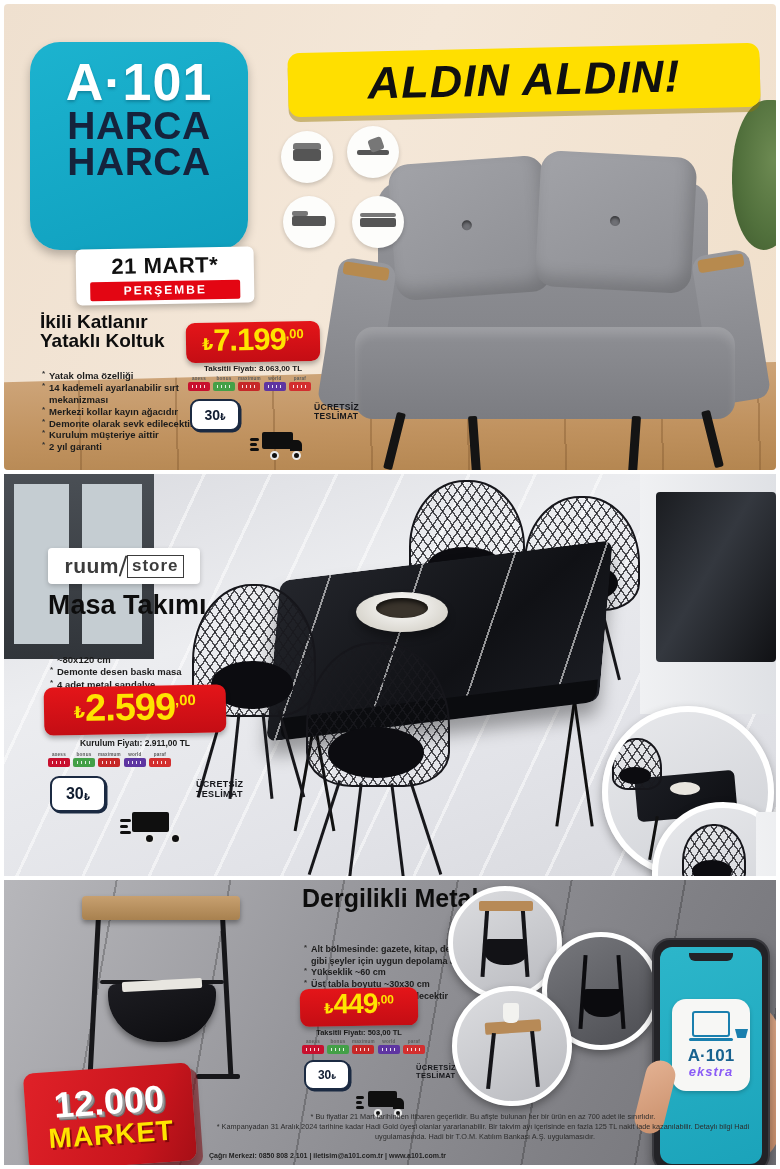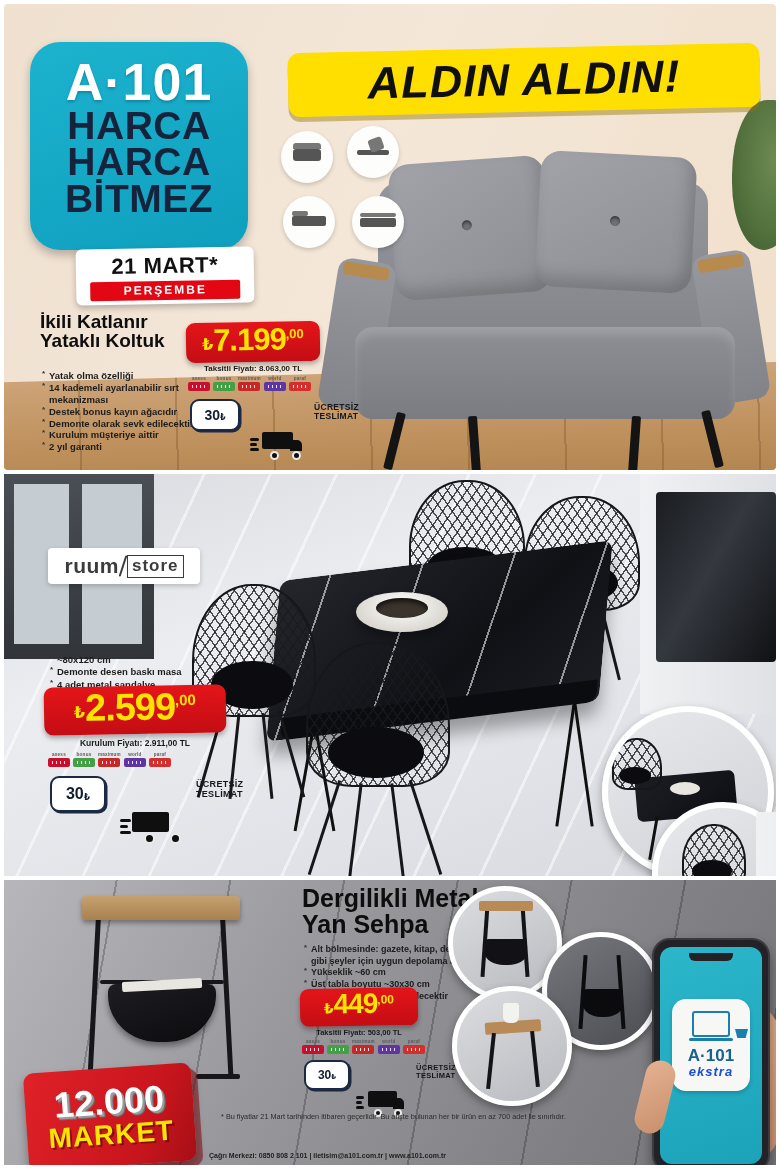--- a/index.html
+++ b/index.html
@@ -137,37 +137,37 @@
         box-shadow:0 6px 12px rgba(0,0,0,.4);border:2px solid #3a3a3f;}
   #phone .screen{position:absolute;inset:7px 6px;background:linear-gradient(160deg,#2cb6ca,#1ba3ba);border-radius:12px;overflow:hidden;}
   #phone .notch{position:absolute;left:50%;top:6px;transform:translateX(-50%);width:44px;height:8px;background:#232327;border-radius:0 0 6px 6px;}
   #appIcon{position:absolute;left:50%;top:52px;transform:translateX(-50%);width:78px;height:92px;background:#f7f7f5;border-radius:14px;
         display:flex;flex-direction:column;align-items:center;box-shadow:0 2px 4px rgba(0,0,0,.2);}
   #appIcon .lap{margin-top:12px;width:34px;height:22px;border:2.5px solid #1a7fae;border-radius:3px;position:relative;}
   #appIcon .lapbase{width:44px;height:3px;background:#1a7fae;border-radius:2px;margin-top:1px;}
   #appIcon .bask{position:absolute;top:16px;left:41px;width:13px;height:9px;background:#1a7fae;
         clip-path:polygon(0 0,100% 0,82% 100%,18% 100%);}
   #appIcon .an{margin-top:6px;font-size:17px;font-weight:900;color:#17628f;line-height:1;}
-  #appIcon .ae{font-size:13px;font-weight:800;color:#1d4ed8;font-style:italic;letter-spacing:1px;}
+  #appIcon .ae{font-size:13px;font-weight:800;color:#8b5cf6;font-style:italic;letter-spacing:1px;}
   .skin{background:linear-gradient(140deg,#e4b293,#c98f6b);}
 
   #marketBadge{left:26px;top:1068px;width:168px;height:98px;transform:rotate(-4deg);
         background:linear-gradient(115deg,#e02128 0%,#c8151d 70%,#a60f16 100%);border-radius:10px;
         box-shadow:6px 6px 0 rgba(120,10,15,.55),0 6px 10px rgba(0,0,0,.35);
         display:flex;flex-direction:column;align-items:center;justify-content:center;}
   #marketBadge .n{font-size:36px;font-weight:900;color:#fff;line-height:1;
         text-shadow:2px 2px 0 #9b9b9b,3px 3px 0 #6f6f6f;}
   #marketBadge .m{font-size:28px;font-weight:900;color:#ffe400;letter-spacing:1px;line-height:1.05;
         text-shadow:2px 2px 0 rgba(90,0,0,.6);}
 
   #footHead{left:205px;top:1082px;width:545px;color:#101010;}
   #footHead .hs{font-size:28px;font-weight:900;letter-spacing:-.5px;}
   #footHead .hr{font-size:28px;font-weight:500;letter-spacing:-.5px;}
   .legal{left:205px;width:548px;color:#2c2c2c;font-size:7.3px;line-height:1.3;font-weight:500;}
-  .legal p{margin:0 0 1px 12px;text-indent:-4px;padding-left:4px;}
+  .legal p{margin:0 0 1px 0;text-indent:-4px;padding-left:4px;text-align:center;}
   .legal p::before{content:"* ";}
   #contact{left:205px;top:1150px;width:540px;font-size:7px;font-weight:700;color:#222;}
 </style>
 </head>
 <body>
 
 <div id="canvas">
 
   <div id="sec1" class="abs">
     <div class="abs floor">
@@ -193,21 +193,20 @@
       <div class="leg" style="left:170px;top:284px;transform:rotate(-4deg);"></div>
       <div class="leg" style="left:330px;top:284px;transform:rotate(4deg);"></div>
       <div class="leg" style="left:408px;top:278px;transform:rotate(-14deg);"></div>
     </div>
     <div class="abs plant" style="left:728px;top:96px;width:70px;height:150px;"></div>
 
     <div id="logoCard" class="abs">
       <div class="a101">A·101</div>
       <div class="slog">HARCA</div>
       <div class="slog">HARCA</div>
-      <div class="slog">BİTMEZ</div>
     </div>
 
     <div id="banner" class="abs">
       <span>ALDIN ALDIN!</span>
     </div>
 
     <div class="abs thumb" style="left:277px;top:127px;">
       <div class="tIco" style="left:12px;top:18px;width:28px;height:12px;border-radius:3px;"></div>
       <div class="tIco" style="left:12px;top:12px;width:28px;height:6px;border-radius:3px 3px 0 0;background:#777;"></div>
     </div>
@@ -229,21 +228,21 @@
       <div class="w">PERŞEMBE</div>
     </div>
 
     <div class="abs ptitle" style="left:36px;top:308px;font-size:19px;">
       <div>İkili Katlanır</div>
         <div>Yataklı Koltuk</div>
     </div>
     <ul class="abs feat" style="left:38px;top:366px;width:152px;font-size:9.5px;line-height:1.25;">
       <li>Yatak olma özelliği</li>
       <li>14 kademeli ayarlanabilir sırt mekanizması</li>
-      <li>Destek bonus kayın ağacıdır</li>
+      <li>Merkezi kollar kayın ağacıdır</li>
       <li>Demonte olarak sevk edilecektir</li>
       <li>Kurulum müşteriye aittir</li>
       <li>2 yıl garanti</li>
     </ul>
 
     <div class="abs price" style="left:182px;top:318px;width:134px;height:38px;transform:rotate(-1deg);padding-top:2px;">
       <span class="cur" style="font-size:16px;">₺</span>
         <span class="main" style="font-size:31px;">7.199</span>
         <span class="cents" style="font-size:13px;margin-top:3px;">,00</span>
     </div>
@@ -350,20 +349,21 @@
 
         </div>
     </div>
 
     <div id="ruumLogo" class="abs">
       <span class="r1">ruum</span>
       <span class="sl"></span>
       <span class="r2">store</span>
     </div>
     <div class="abs ptitle" style="left:44px;top:118px;font-size:27px;">
+        <div>Masa Takımı</div>
     </div>
     <ul class="abs feat" style="left:46px;top:180px;width:185px;font-size:9.5px;line-height:1.3;">
       <li>~80x120 cm</li>
       <li>Demonte desen baskı masa</li>
       <li>4 adet metal sandalye</li>
       <li>Demonte olarak sevk edilecektir</li>
       <li>Kurulum müşteriye aittir</li>
       <li>2 yıl garanti</li>
     </ul>
 
@@ -422,21 +422,20 @@
       <div class="top"></div>
       <div class="bar" style="left:36px;top:92px;width:124px;height:4px;"></div>
       <div class="sling"></div>
       <div class="mag"></div>
       <div class="bar" style="left:22px;top:186px;width:44px;height:5px;"></div>
       <div class="bar" style="left:132px;top:186px;width:44px;height:5px;"></div>
     </div>
 
     <div class="abs ptitle" style="left:298px;top:6px;font-size:25px;">
       <div>Dergilikli Metal</div>
-        <div>Yan Sehpa</div>
     </div>
     <ul class="abs feat" style="left:300px;top:64px;width:170px;font-size:9px;line-height:1.3;">
       <li>Alt bölmesinde: gazete, kitap, dergi gibi şeyler için uygun depolama alanı</li>
       <li>Yükseklik ~60 cm</li>
       <li>Üst tabla boyutu ~30x30 cm</li>
       <li>Demonte olarak sevk edilecektir</li>
       <li>Kurulum müşteriye aittir</li>
     </ul>
 
     <div class="abs price" style="left:296px;top:108px;width:118px;height:36px;transform:rotate(-1deg);padding-top:2px;">
@@ -519,17 +518,18 @@
     </div>
     <div class="abs skin" style="left:636px;top:180px;width:30px;height:74px;border-radius:16px;transform:rotate(14deg);"></div>
 
     <div id="marketBadge" class="abs" style="left:22px;top:188px;">
       <div class="n">12.000</div>
       <div class="m">MARKET</div>
     </div>
 
     <div class="abs legal" style="top:232px;">
       <p>Bu fiyatlar 21 Mart tarihinden itibaren geçerlidir. Bu afişte bulunan her bir ürün en az 700 adet ile sınırlıdır.</p>
+      <p>Kampanyadan 31 Aralık 2024 tarihine kadar Hadi Gold üyesi olanlar yararlanabilir. Bir takvim ayı içerisinde en fazla 125 TL nakit iade kazanılabilir. Detaylı bilgi Hadi uygulamasında. Hadi bir T.O.M. Katılım Bankası A.Ş. uygulamasıdır.</p>
     </div>
     <div id="contact" class="abs" style="top:272px;">Çağrı Merkezi: 0850 808 2 101  |  iletisim@a101.com.tr  |  www.a101.com.tr</div>
   </div>
 
 </div>
 
 </body></html>

